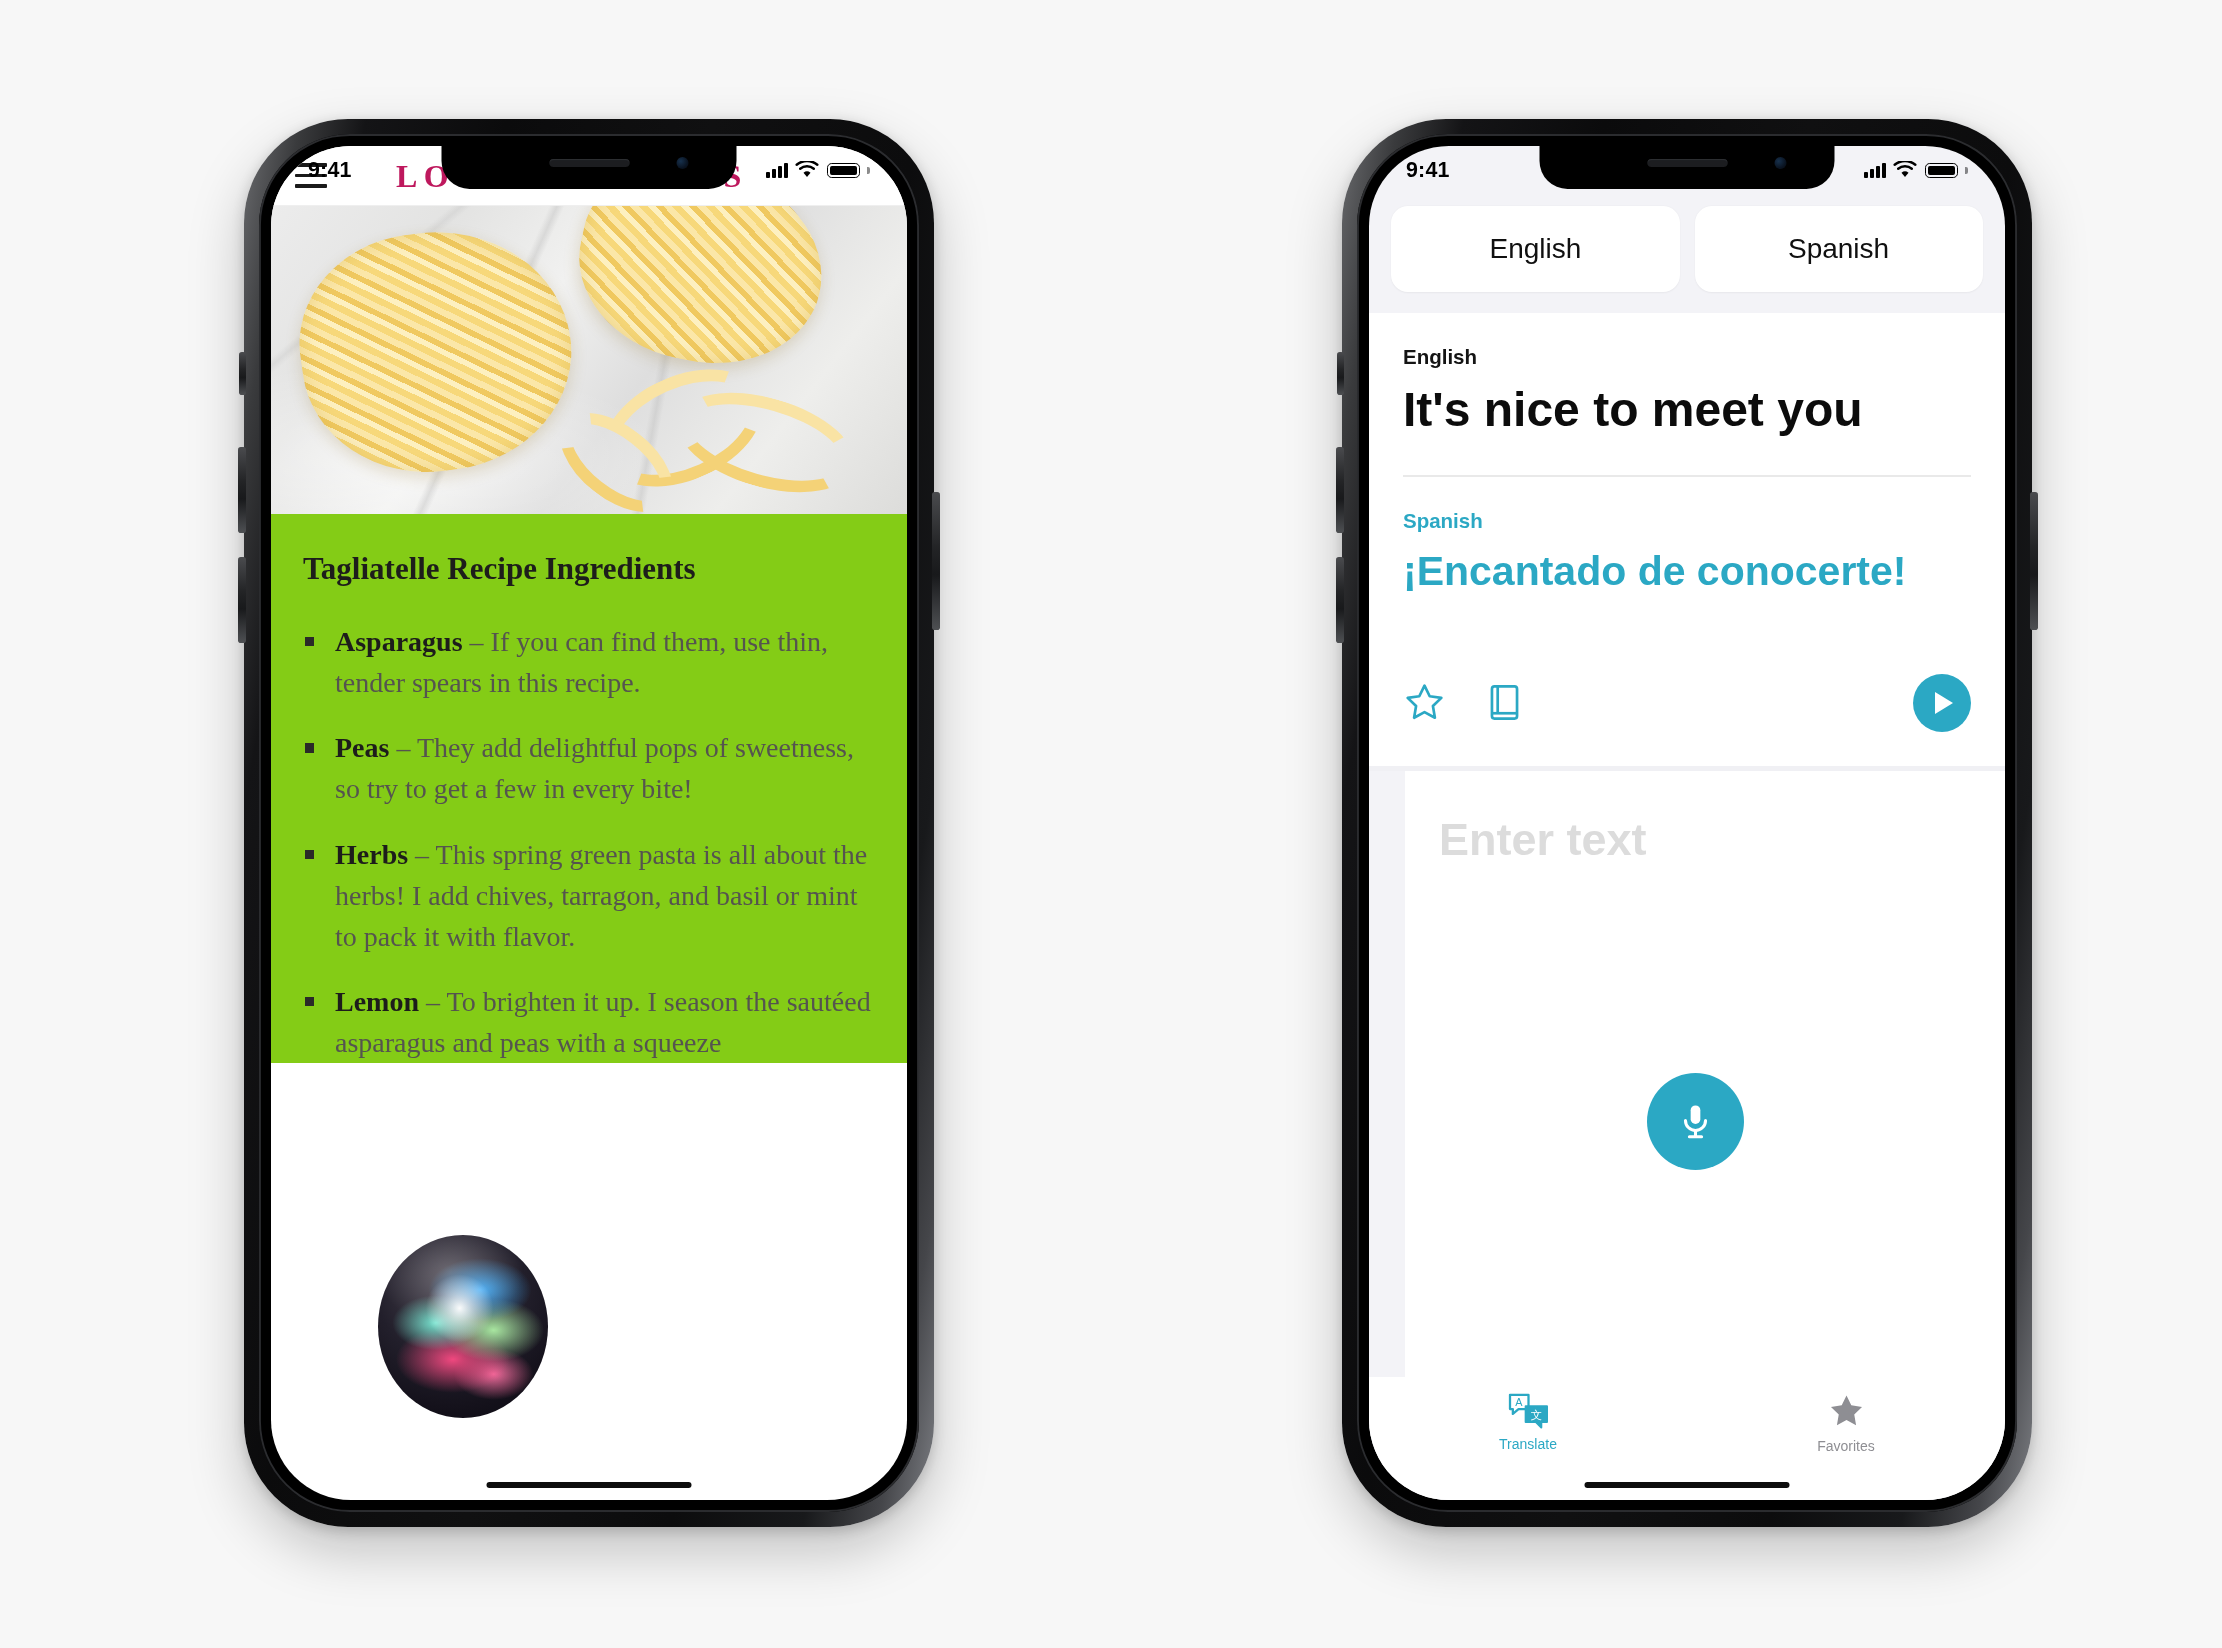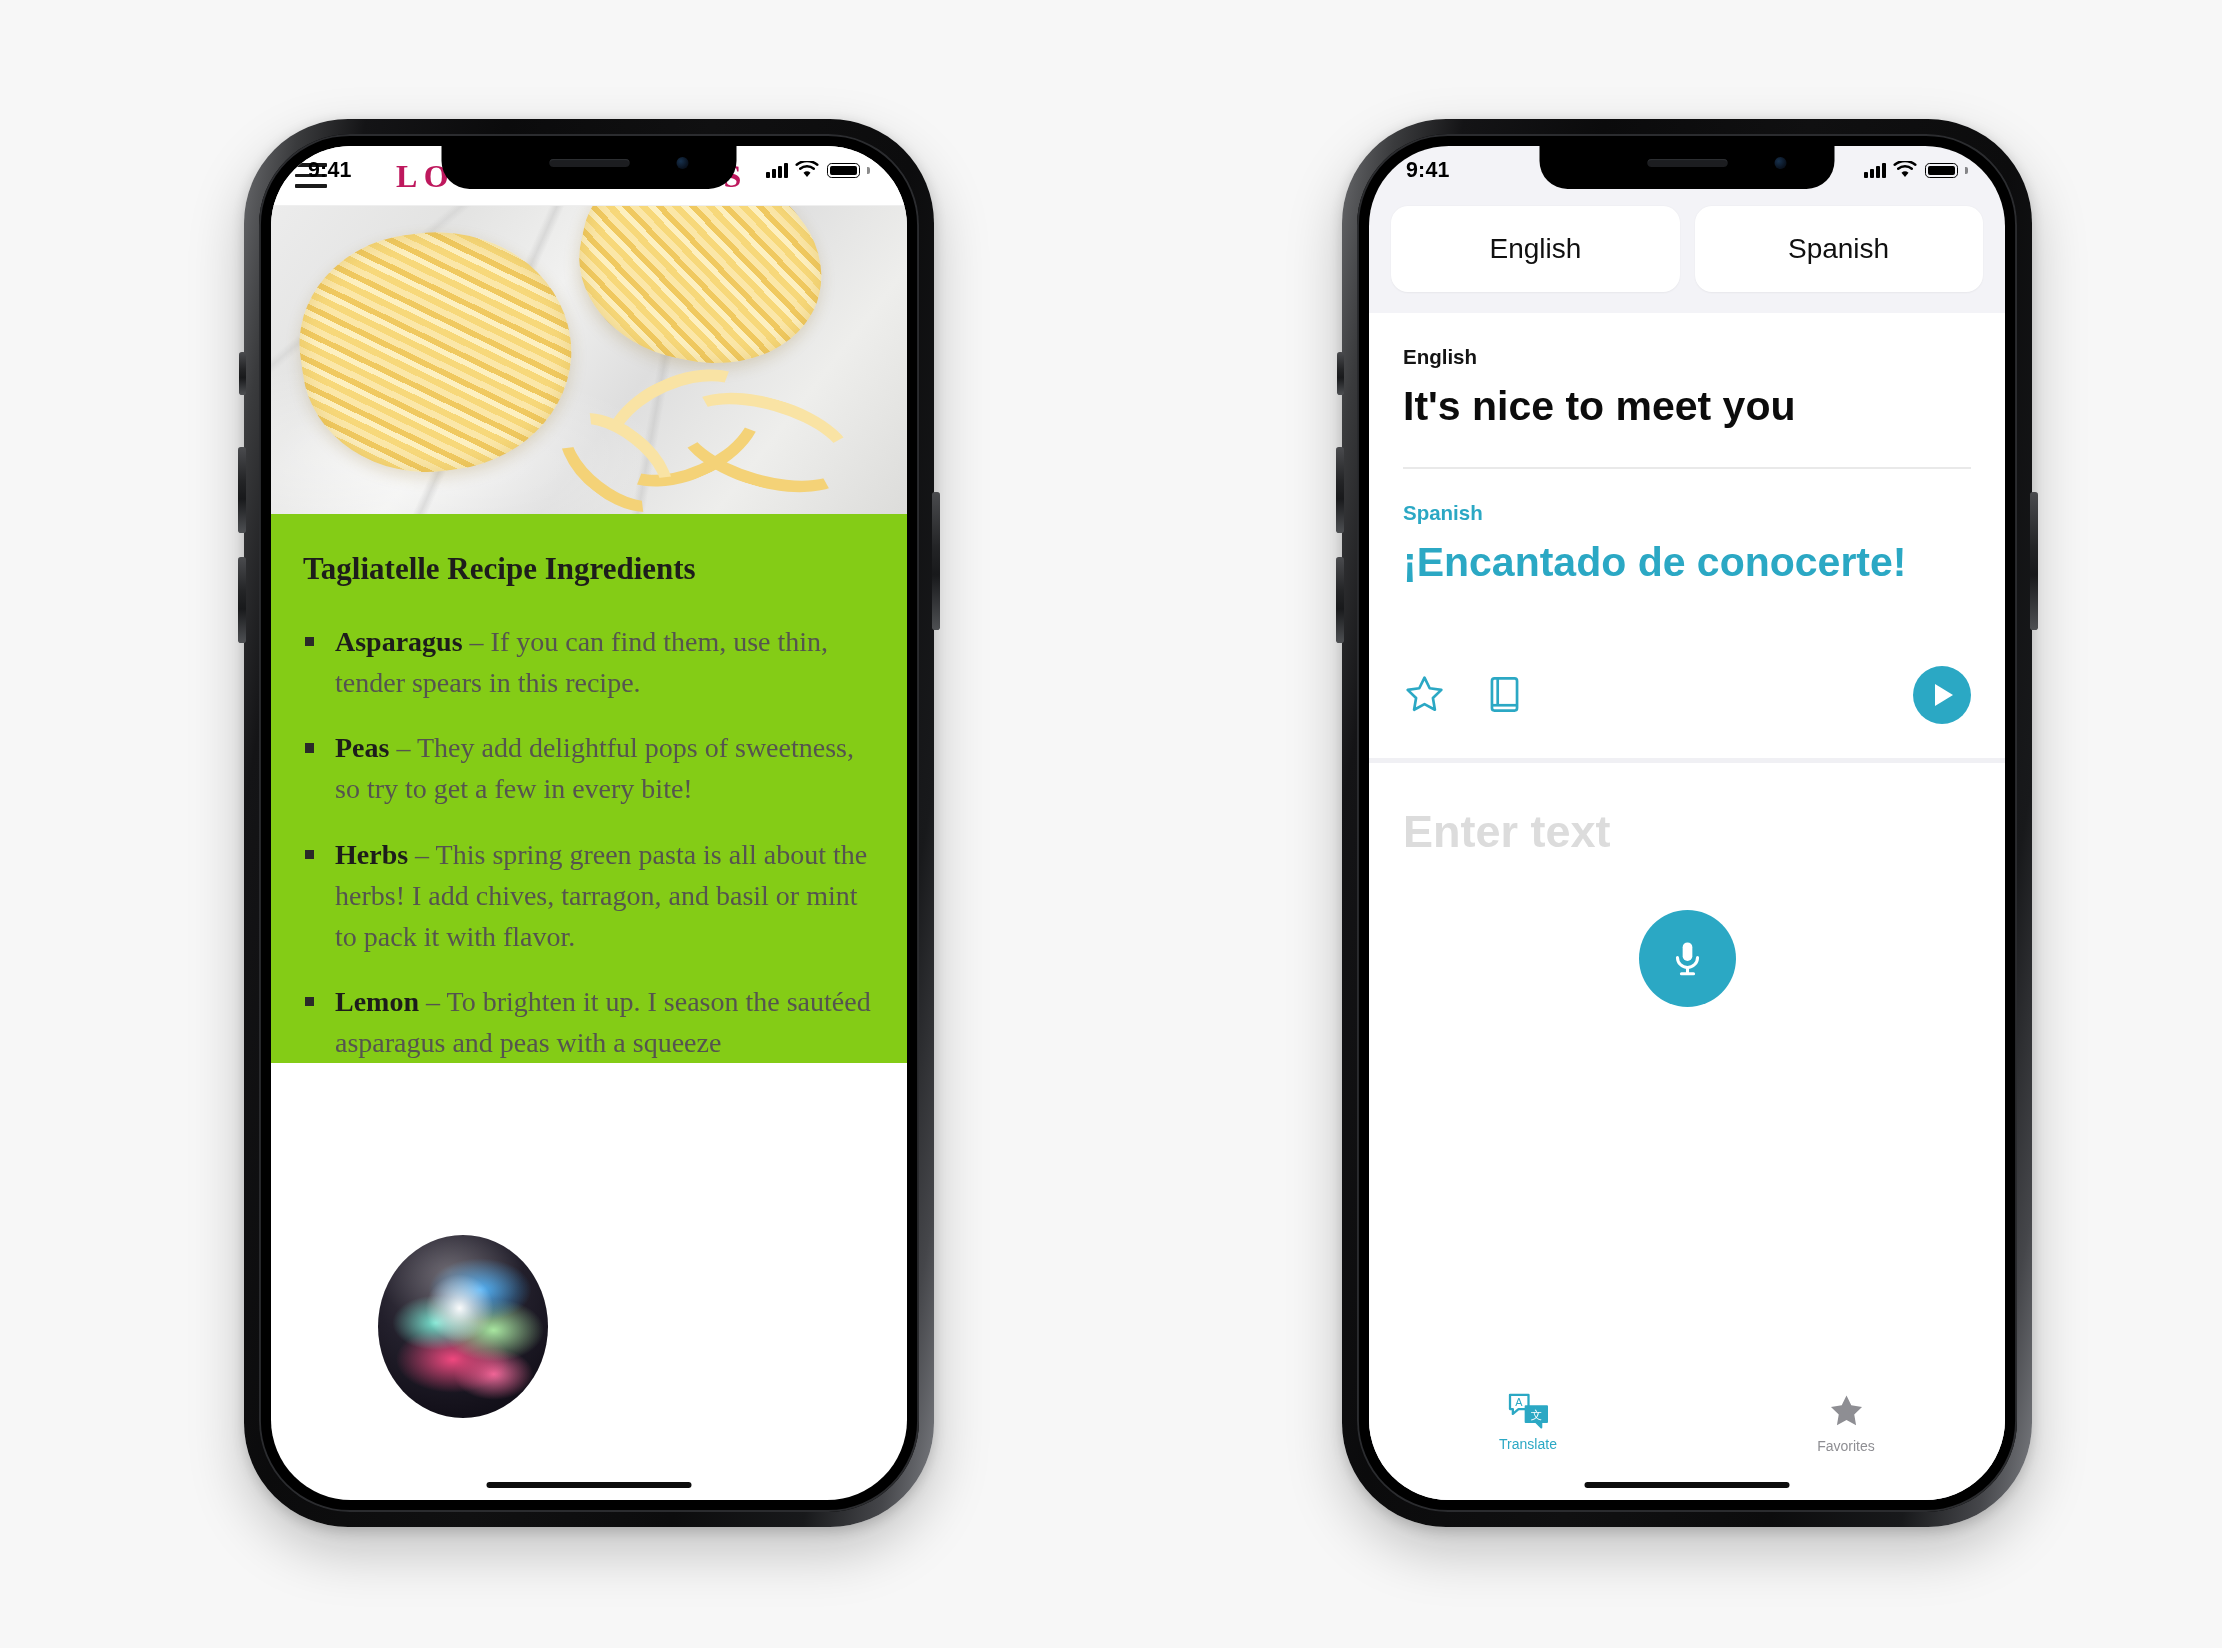--- a/index.html
+++ b/index.html
@@ -206,21 +206,21 @@
   .lang-pill {
     flex: 1; height: 86px; background: #fff; border-radius: 17px;
     display: flex; align-items: center; justify-content: center;
     font-size: 28px; color: #101010;
     box-shadow: 0 0.9px 1.9px rgba(0,0,0,.05);
   }
   .tr-card { background: #fff; flex: 0 0 auto; padding: 32px 34px 0 34px; }
   .tr-lang-label { font-size: 20.5px; font-weight: bold; color: #141414; margin-bottom: 13px; }
   .tr-lang-label.accent { color: #2ba8c4; }
   .tr-source {
-    font-size: 41px; font-weight: bold; color: #0c0c0c;
+    font-size: 48px; font-weight: bold; color: #0c0c0c;
     line-height: 1.18; padding-bottom: 37px;
   }
   .tr-divider { height: 1.9px; background: #e9e9e9; }
   .tr-target {
     font-size: 41px; font-weight: bold; color: #2ba8c4;
     line-height: 1.2; padding-top: 11.2px;
   }
   .tr-actions {
     display: flex; align-items: center; gap: 37px;
     padding: 78px 0 34px 0;
@@ -231,22 +231,23 @@
     background: #2ba8c4; display: flex; align-items: center; justify-content: center;
   }
   .play-btn .tri {
     width: 0; height: 0; margin-left: 4.7px;
     border-left: 18.6px solid #fff;
     border-top: 11.2px solid transparent; border-bottom: 11.2px solid transparent;
   }
   .tr-sep { height: 5.6px; background: #f0f0f4; }
   .tr-input {
     background: #fff; flex: 1 1 auto;
-    display: flex; flex-direction: column; align-items: center;
+    display: flex; flex-direction: row; align-items: center;
     padding-top: 43px;
+    margin-left: 36px;
   }
   .tr-placeholder {
     align-self: flex-start; padding-left: 34px;
     font-size: 45px; font-weight: bold; color: #dcdcdc;
   }
   .mic-btn {
     margin-top: 52px; width: 97px; height: 97px; border-radius: 50%;
     background: #2ba8c4; display: flex; align-items: center; justify-content: center;
   }
   .tabbar {

